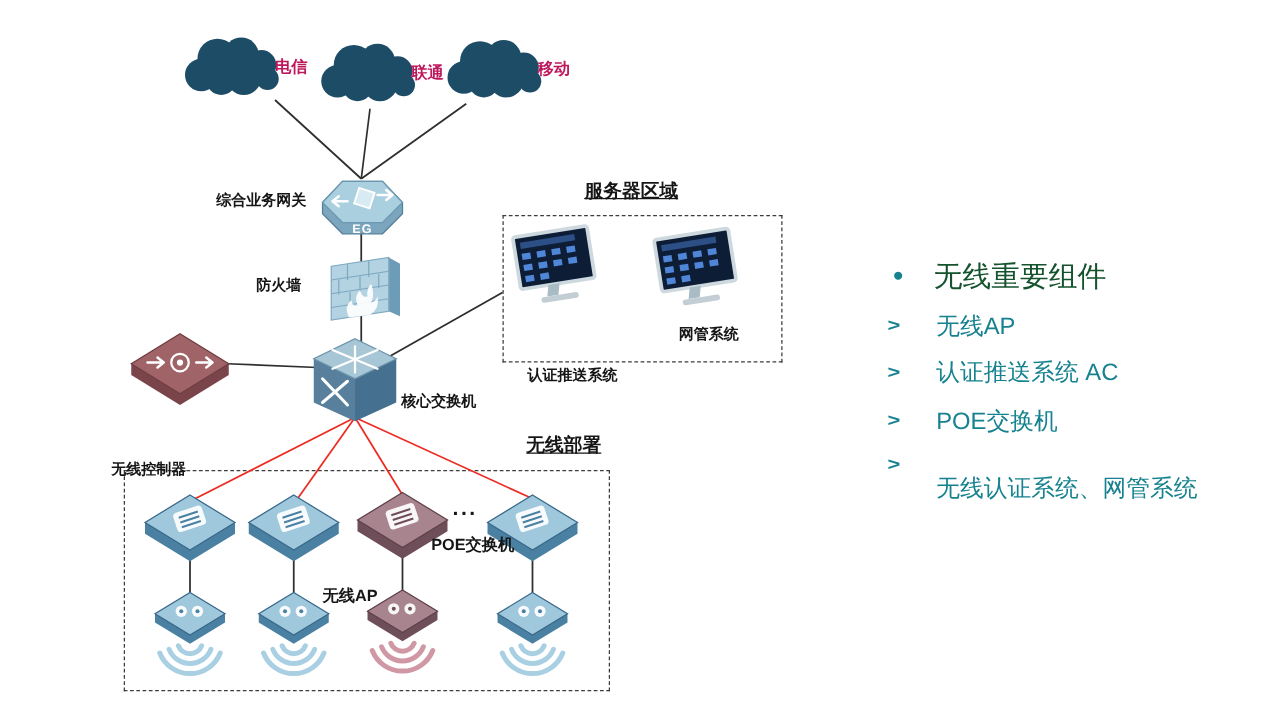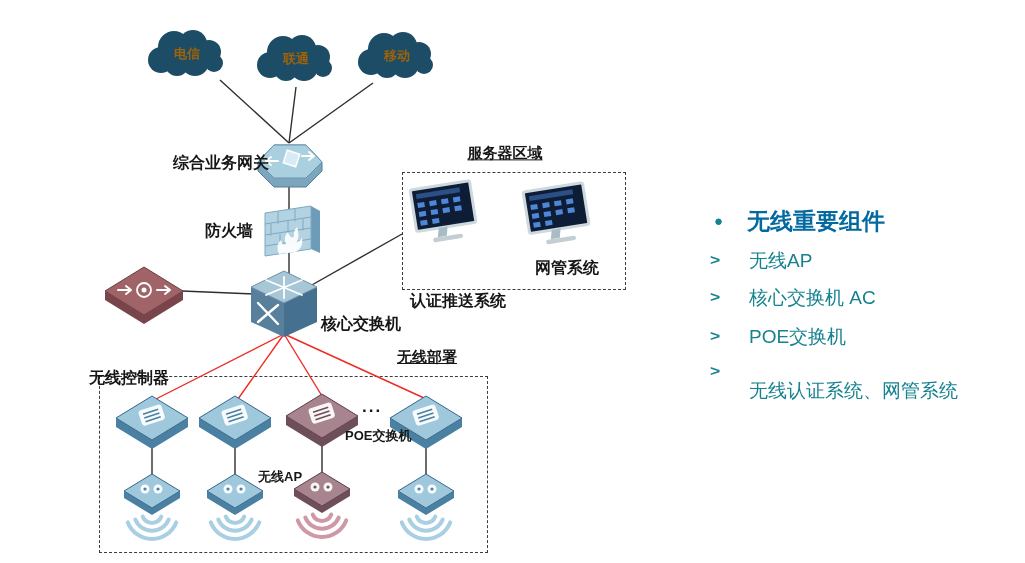--- a/index.html
+++ b/index.html
@@ -6,28 +6,28 @@
   #slide{
     position:relative;width:1025px;height:563px;background:#ffffff;overflow:hidden;
     font-family:"Liberation Sans","DejaVu Sans",sans-serif;
   }
   #wires{position:absolute;left:0;top:0;z-index:2;pointer-events:none;}
   .dashed-box{position:absolute;border:1.5px dashed #3c3c3c;z-index:1;}
   #server-box{left:402px;top:172px;width:222px;height:116px;}
   #deploy-box{left:99px;top:376px;width:387px;height:175px;}
   .lbl{position:absolute;z-index:3;color:#161616;font-weight:700;white-space:nowrap;line-height:1.15;}
   .lbl.center{transform:translate(-50%,-50%);}
-  .cloud-lbl{color:#a16207;font-size:13px;}
-  .dev-lbl{font-size:16px;}
+  .cloud-lbl{color:#be185d;font-size:13px;margin-left:46px;}
+  .dev-lbl{font-size:12px;}
   .box-title{font-size:15px;text-decoration:underline;}
   .small-lbl{font-size:13px;}
   #eg-badge{color:#fff;font-size:10px;font-weight:700;letter-spacing:1px;}
   #ellipsis{font-size:17px;letter-spacing:2px;}
   
-  .panel-title{position:absolute;left:747px;top:206px;z-index:3;font-size:23px;color:#0369a1;font-weight:700;white-space:nowrap;}
+  .panel-title{position:absolute;left:747px;top:206px;z-index:3;font-size:23px;color:#14532d;font-weight:400;white-space:nowrap;}
   .panel-bullet{position:absolute;left:714px;top:212px;z-index:3;font-size:15px;color:#16828F;}
   .panel-item-label{position:absolute;left:749px;z-index:3;font-size:19px;color:#16828F;font-weight:400;white-space:nowrap;}
   .panel-item-marker{position:absolute;left:711px;z-index:3;font-size:14px;color:#16828F;font-weight:700;transform:scaleX(1.25);}
   
   .sw-side{fill:var(--side);} .sw-top{fill:var(--top);stroke:var(--edge);stroke-width:1;}
   .sw-slot{stroke:var(--side);} .ap-dot{fill:var(--side);} .wave{stroke:var(--wave);}
 </style>
 </head>
 <body>
 
@@ -229,43 +229,43 @@
     <g style="--wave:#a9cfe3">
         <use href="#waves" x="-28" y="-10" width="56" height="40" transform="translate(426,513)"></use>
       </g>
   </svg>
 
   <div class="lbl cloud-lbl center" style="left:187px;top:54px;">电信</div>
   <div class="lbl cloud-lbl center" style="left:296px;top:59px;">联通</div>
   <div class="lbl cloud-lbl center" style="left:397px;top:56px;">移动</div>
 
   <div class="lbl dev-lbl" style="left:173px;top:154px;">综合业务网关</div>
-  <div class="lbl center" id="eg-badge" style="left:290px;top:198px;text-align:right;">EG</div>
+  <div class="lbl center" id="eg-badge" style="left:290px;top:184px;text-align:right;">EG</div>
   <div class="lbl dev-lbl" style="left:205px;top:222px;">防火墙</div>
   <div class="lbl dev-lbl" style="left:89px;top:327px;margin-top:42px;">无线控制器</div>
   <div class="lbl dev-lbl" style="left:321px;top:315px;text-align:right;">核心交换机</div>
 
   <div class="lbl box-title center" style="left:505px;top:153px;">服务器区域</div>
   <div class="lbl dev-lbl center" style="left:458px;top:267px;margin-top:34px;">认证推送系统</div>
   <div class="lbl dev-lbl center" style="left:567px;top:268px;">网管系统</div>
 
-  <div class="lbl box-title" style="left:397px;top:348px;text-align:right;">无线部署</div>
+  <div class="lbl box-title" style="left:421px;top:348px;text-align:right;">无线部署</div>
   <div class="lbl" id="ellipsis" style="left:362px;top:397px;">...</div>
   <div class="lbl small-lbl" style="left:345px;top:429px;">POE交换机</div>
   <div class="lbl small-lbl" style="left:258px;top:470px;">无线AP</div>
 
   <div>
     <span class="panel-bullet">●</span>
     <div class="panel-title">无线重要组件</div>
 
     <span class="panel-item-marker" style="top:252px;">&gt;</span>
     <div class="panel-item-label" style="top:248px;">无线AP</div>
 
     <span class="panel-item-marker" style="top:289px;">&gt;</span>
-    <div class="panel-item-label" style="top:285px;">核心交换机 AC</div>
+    <div class="panel-item-label" style="top:285px;">认证推送系统 AC</div>
 
     <span class="panel-item-marker" style="top:328px;">&gt;</span>
     <div class="panel-item-label" style="top:324px;">POE交换机</div>
 
     <span class="panel-item-marker" style="top:363px;">&gt;</span>
     <div class="panel-item-label" style="top:378px;">无线认证系统、网管系统</div>
   </div>
 
 </div>
 

